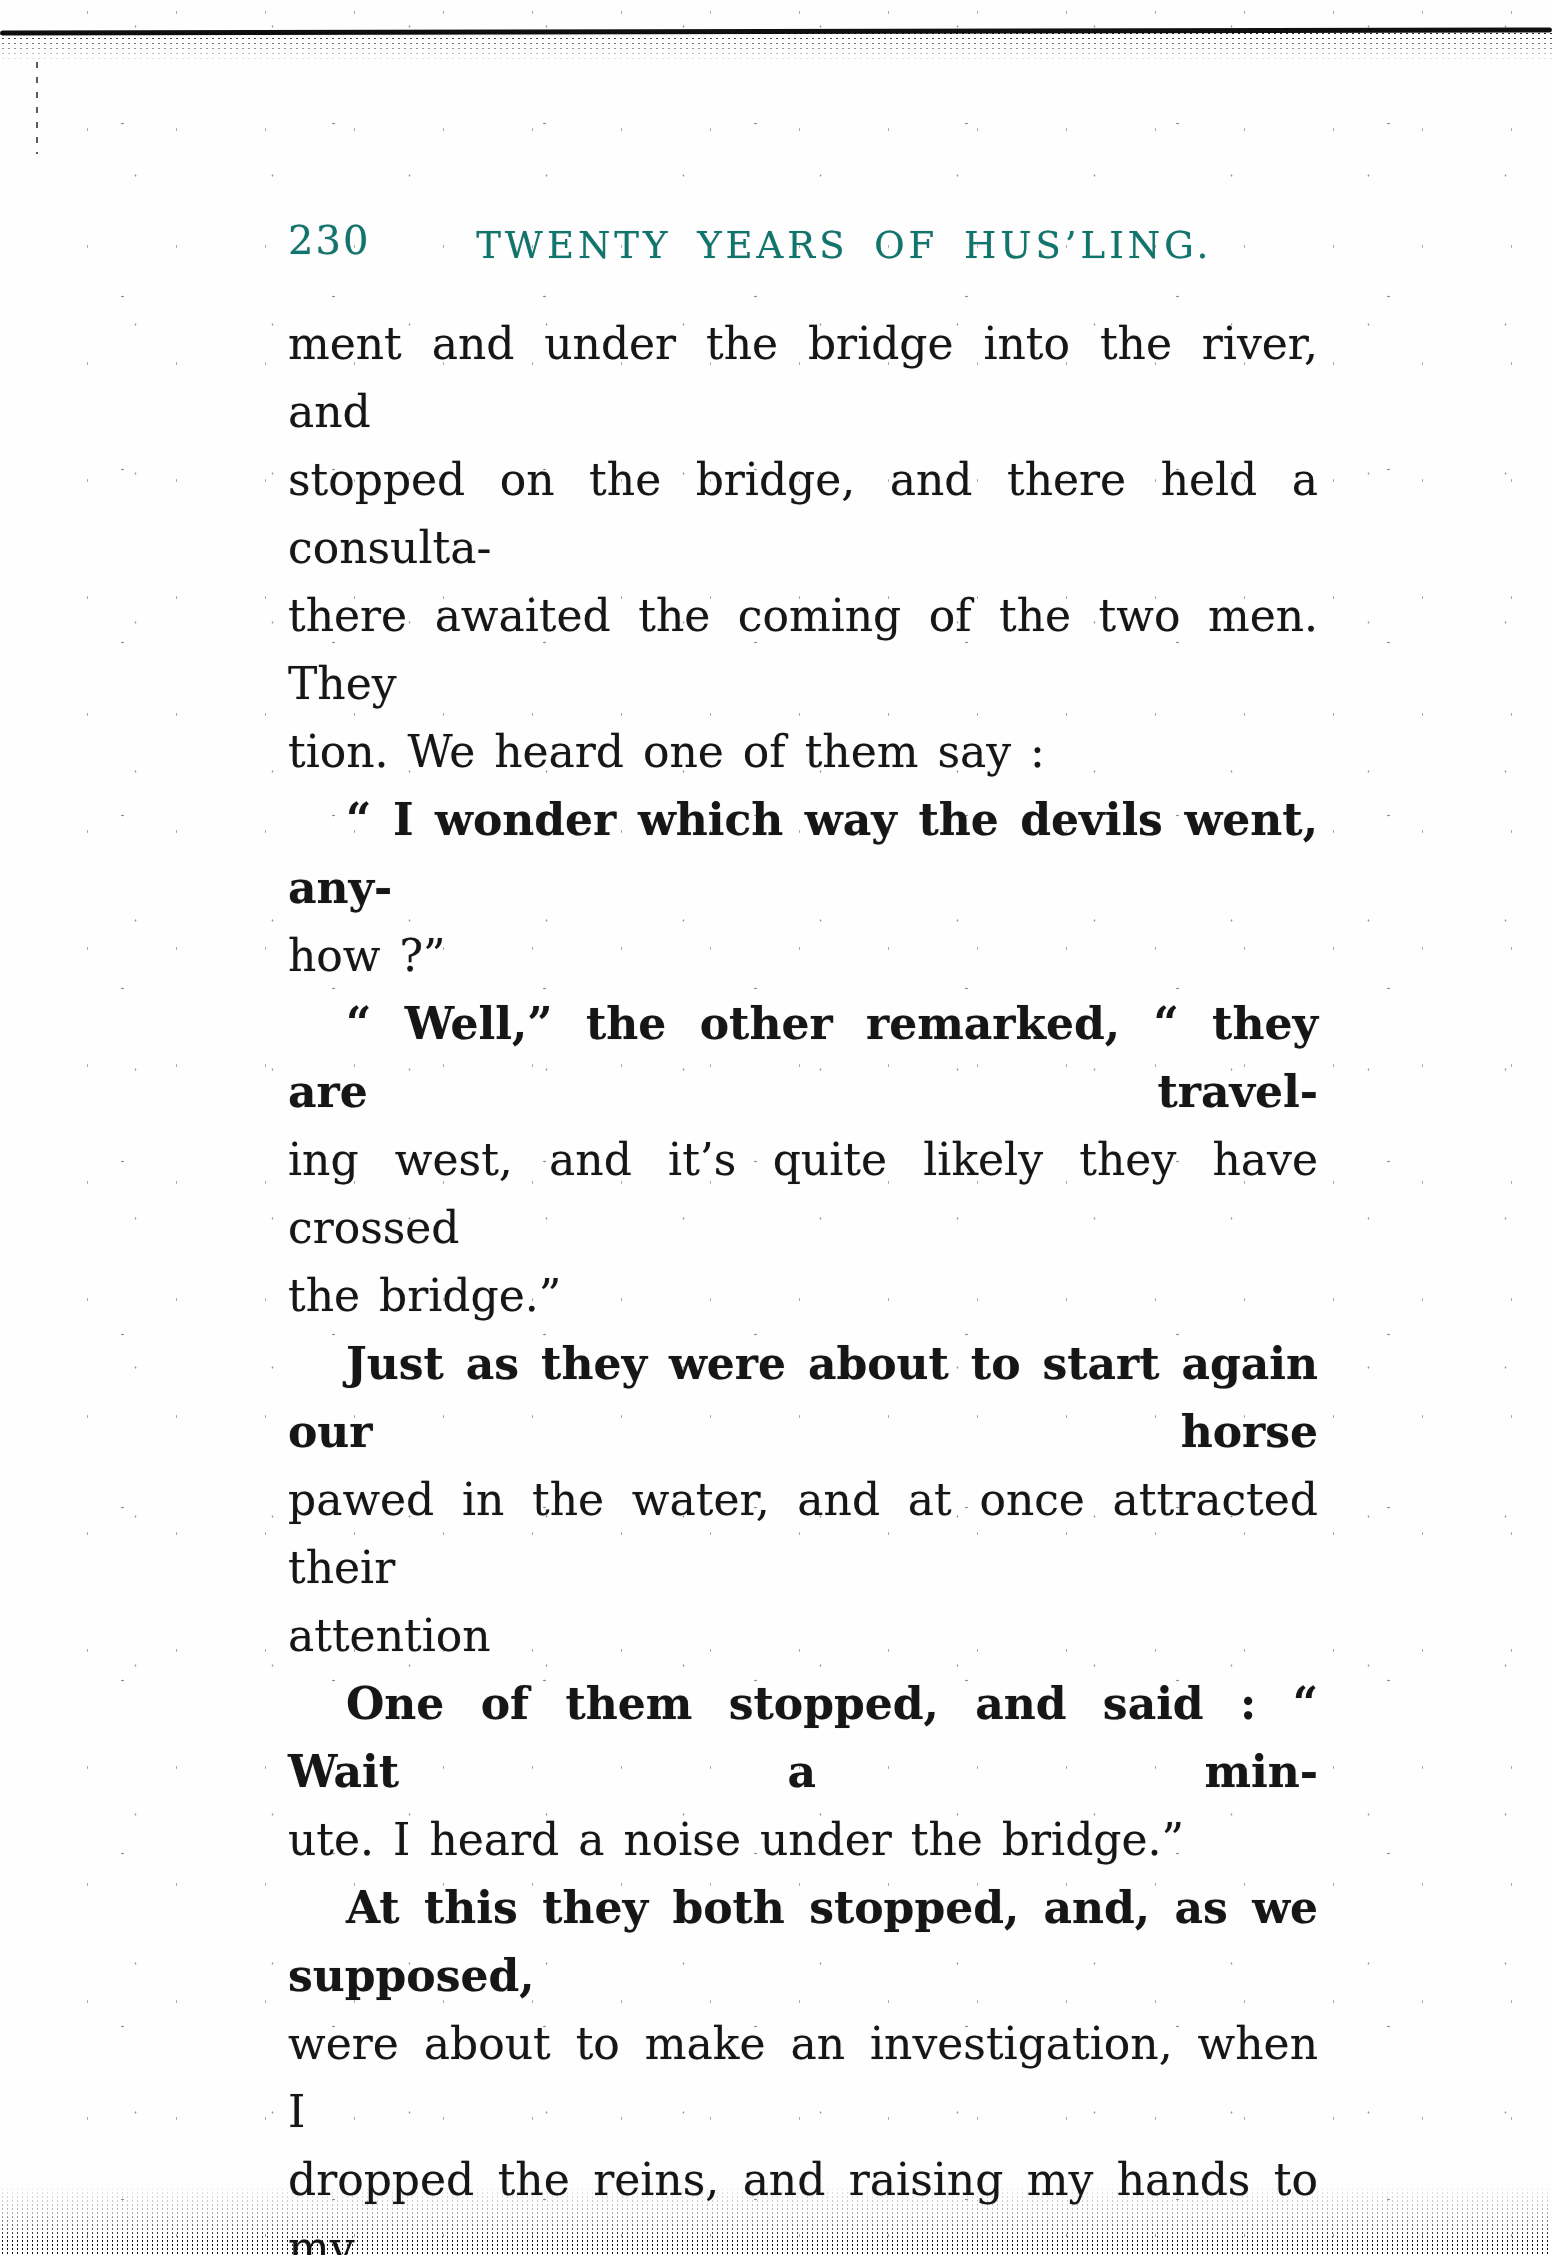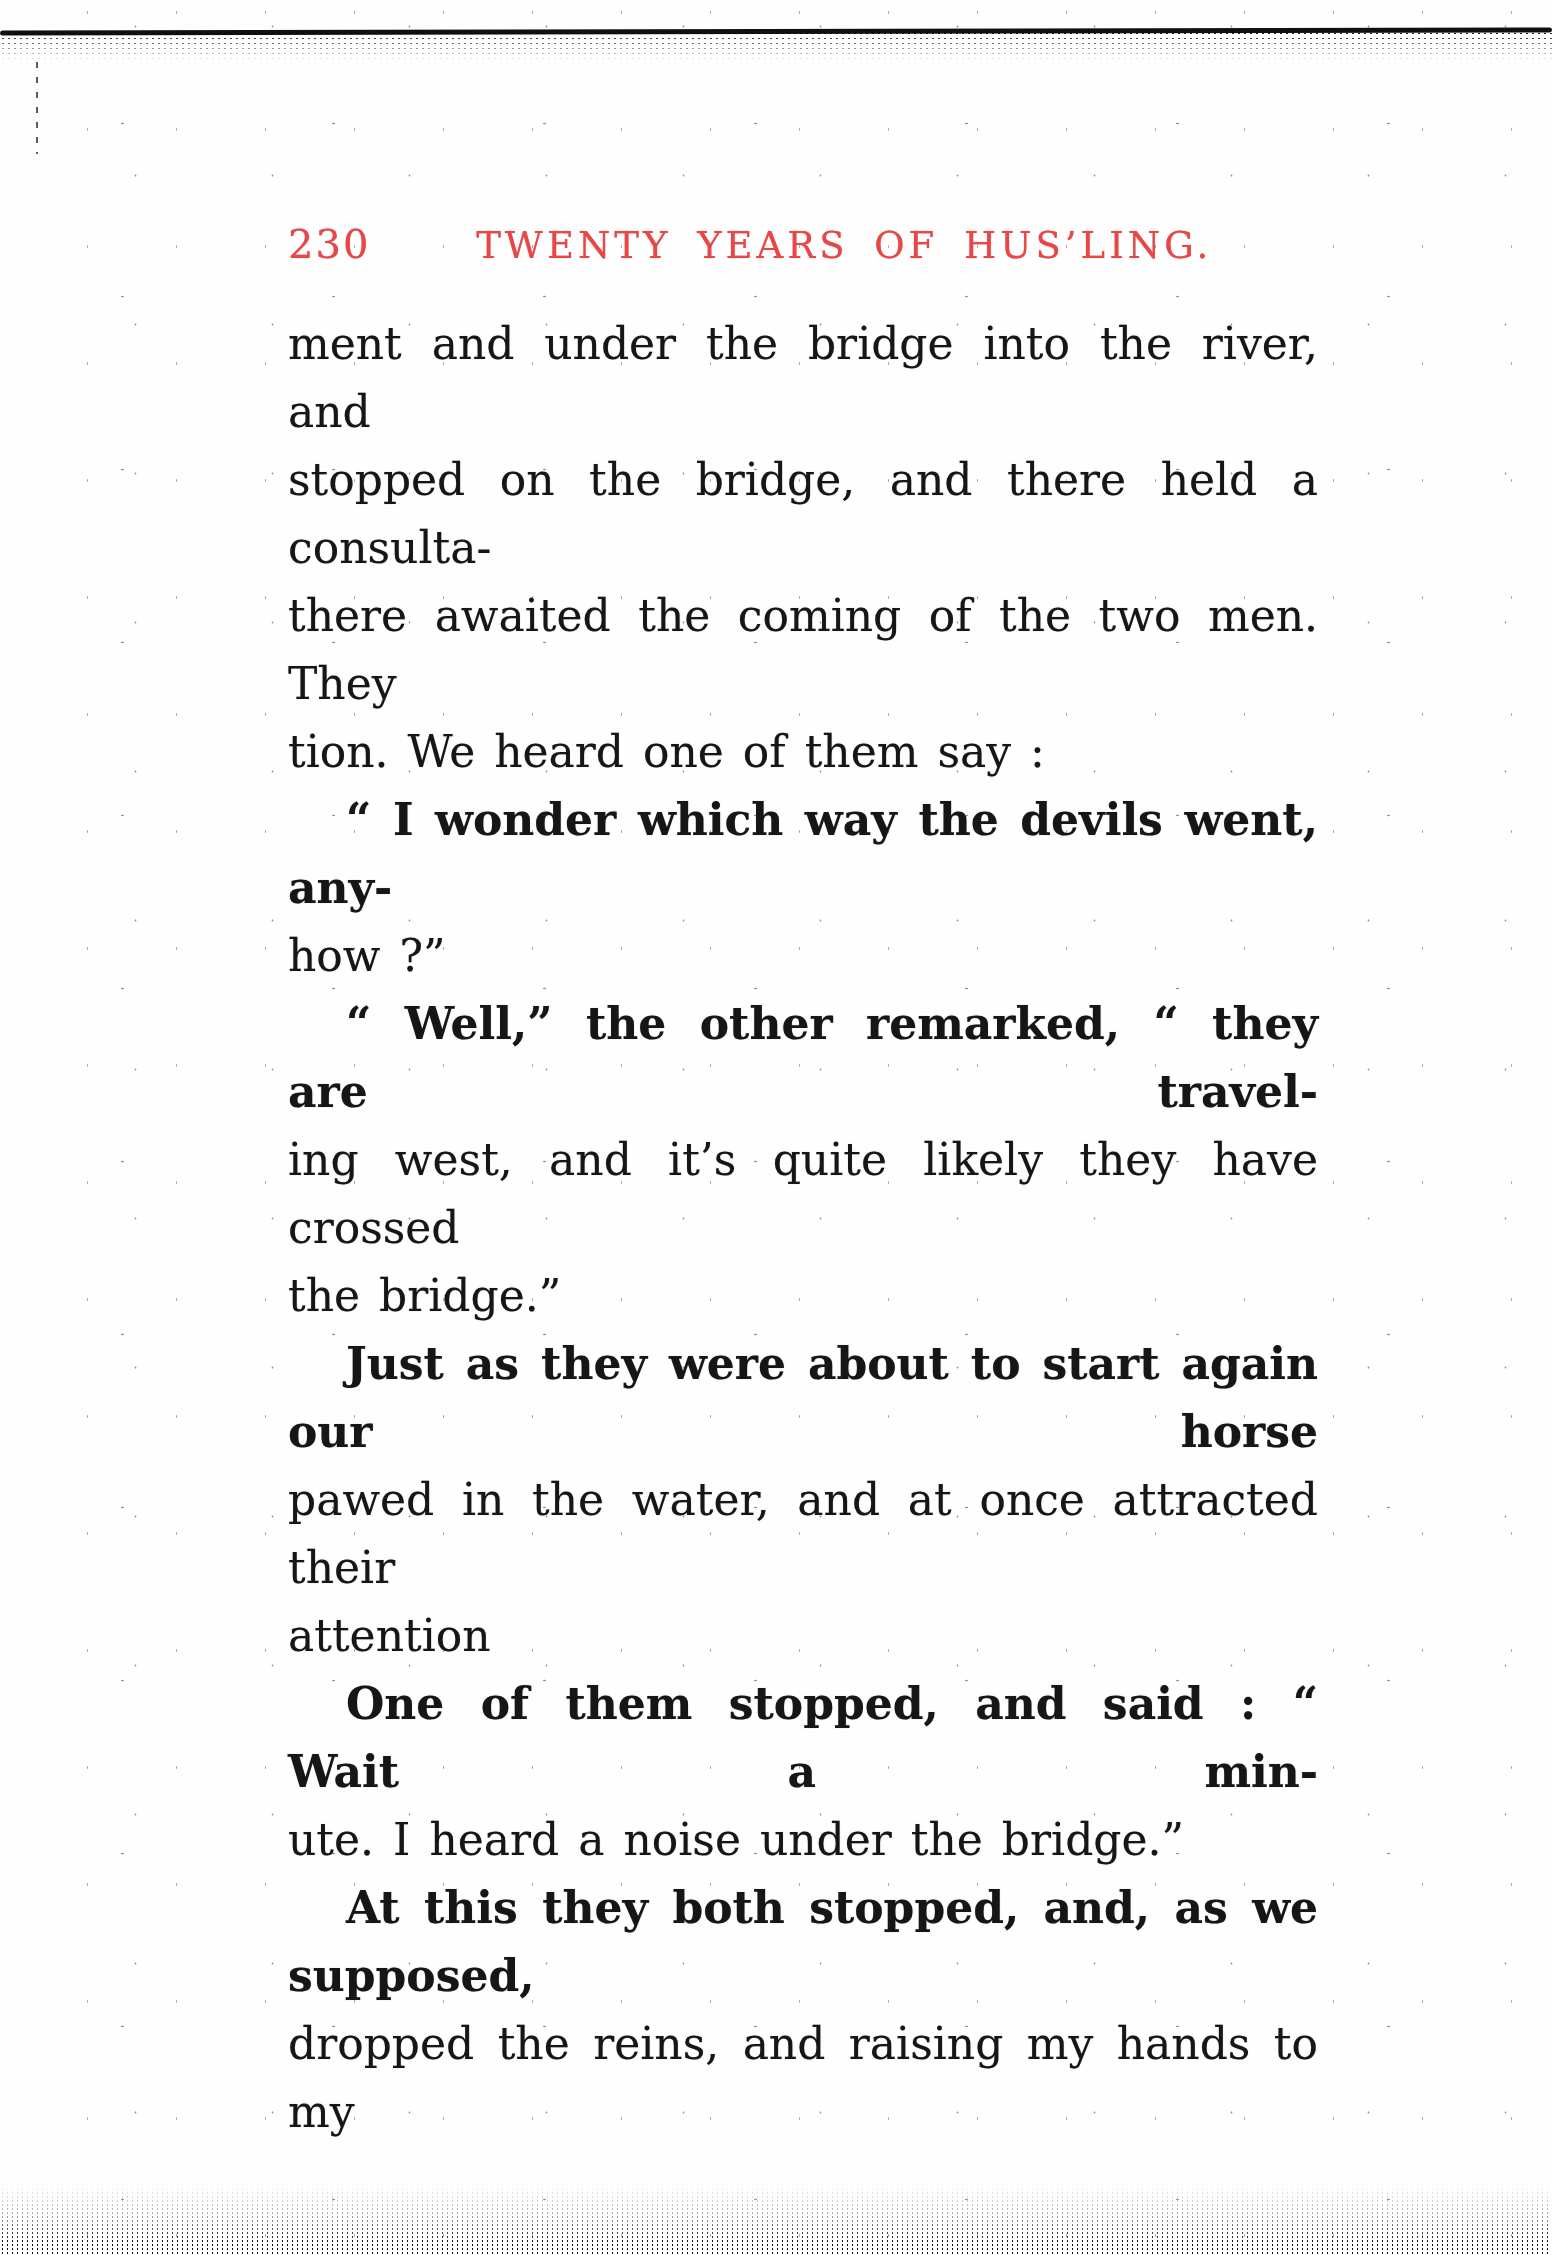--- a/index.html
+++ b/index.html
@@ -86,22 +86,22 @@
     height: 92px;
     background: repeating-linear-gradient(to bottom, #333 0 6px, transparent 6px 15px);
     opacity: 0.8;
   }
   .page-header {
     position: absolute;
     top: 212px;
     left: 288px;
     width: 1030px;
     display: flex;
-    align-items: flex-end;
-    color: #ef4444;
+    align-items: center;
+    color: #0f766e;
     text-shadow: 0 0 1px rgba(0,0,0,0.4);
   }
   .page-number {
     font-size: 40px;
     letter-spacing: 2px;
   }
   .header-title {
     flex: 1;
     text-align: center;
     font-size: 37px;
@@ -156,17 +156,18 @@
       <div class="line end">how ?”</div>
       <div class="line indent">“ Well,” the other remarked, “ they are travel-</div>
       <div class="line">ing west, and it’s quite likely they have crossed</div>
       <div class="line end">the bridge.”</div>
       <div class="line indent">Just as they were about to start again our horse</div>
       <div class="line">pawed in the water, and at once attracted their</div>
       <div class="line end">attention</div>
       <div class="line indent">One of them stopped, and said : “ Wait a min-</div>
       <div class="line end">ute.  I heard a noise under the bridge.”</div>
       <div class="line indent">At this they both stopped, and, as we supposed,</div>
+      <div class="line">were about to make an investigation, when I</div>
       <div class="line">dropped the reins, and raising my hands to my</div>
     </main>
 
   <div class="bottom-band"></div>
 </div>
 
 </body></html>

